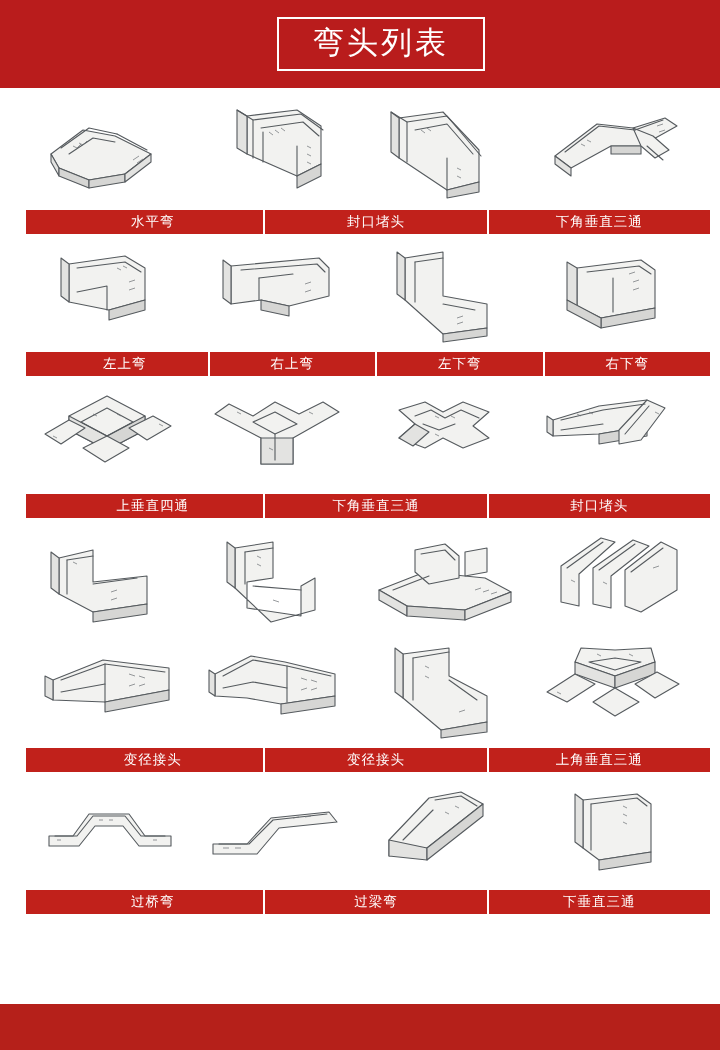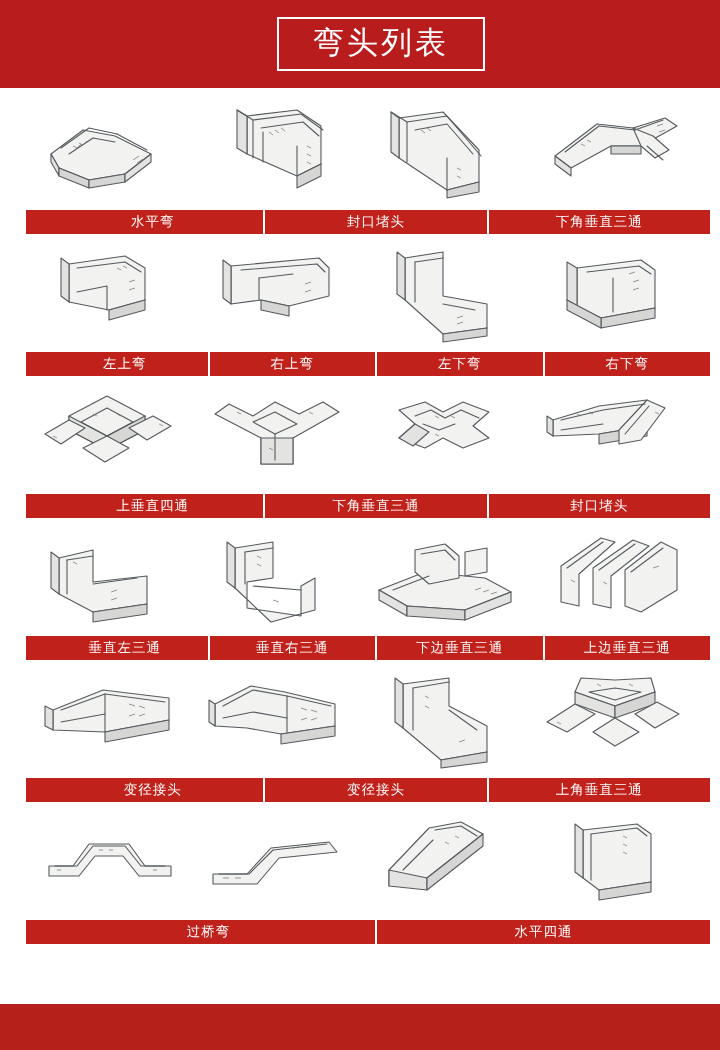--- a/index.html
+++ b/index.html
@@ -386,26 +386,20 @@
             <polygon class="fl" points="88,42 124,14 140,22 140,62 104,84 88,78"></polygon>
             <polyline class="ln" points="30,40 66,14"></polyline>
             <polyline class="ln" points="62,42 98,16"></polyline>
             <polyline class="ln" points="94,44 126,20"></polyline>
             <polyline class="thin" points="34,52 38,54"></polyline>
             <polyline class="thin" points="66,54 70,56"></polyline>
             <polyline class="thin" points="116,40 122,38"></polyline>
           </svg>
         </div>
       </div>
-      <div class="labelrow">
-        <div class="cell-label">垂直左三通</div>
-        <div class="cell-label">垂直右三通</div>
-        <div class="cell-label">下边垂直三通</div>
-        <div class="cell-label">上边垂直三通</div>
-      </div>
     </div>
 
     <div class="row">
       <div class="imgrow">
 
         <div class="cell-img">
           <svg width="150" height="100" viewBox="0 0 150 100">
             <polygon class="fl" points="20,40 70,20 136,28 136,50 72,62 20,60"></polygon>
             <polygon class="fl2" points="20,40 20,60 12,56 12,36"></polygon>
             <polygon class="fl3" points="72,62 136,50 136,60 72,72"></polygon>
@@ -515,20 +509,21 @@
             <polyline class="ln" points="54,22 100,16 110,24"></polyline>
             <polyline class="ln" points="54,22 54,68"></polyline>
             <polyline class="thin" points="86,24 90,26"></polyline>
             <polyline class="thin" points="86,32 90,34"></polyline>
             <polyline class="thin" points="86,40 90,42"></polyline>
           </svg>
         </div>
       </div>
       <div class="labelrow">
         <div class="cell-label">过桥弯</div>
-        <div class="cell-label">水平四通</div>
+        <div class="cell-label">过梁弯</div>
+        <div class="cell-label">下垂直三通</div>
       </div>
     </div>
 
   </div>
 
   <div class="footer"></div>
 </div>
 
 </body></html>

